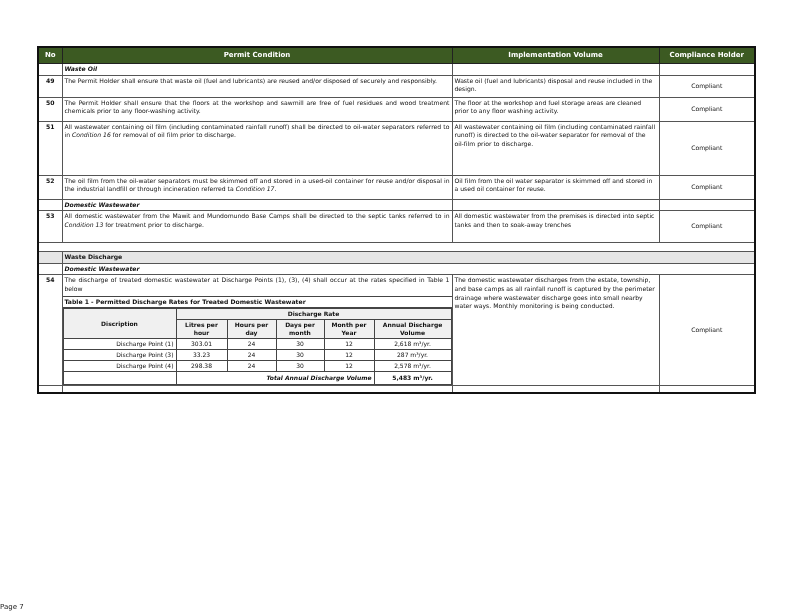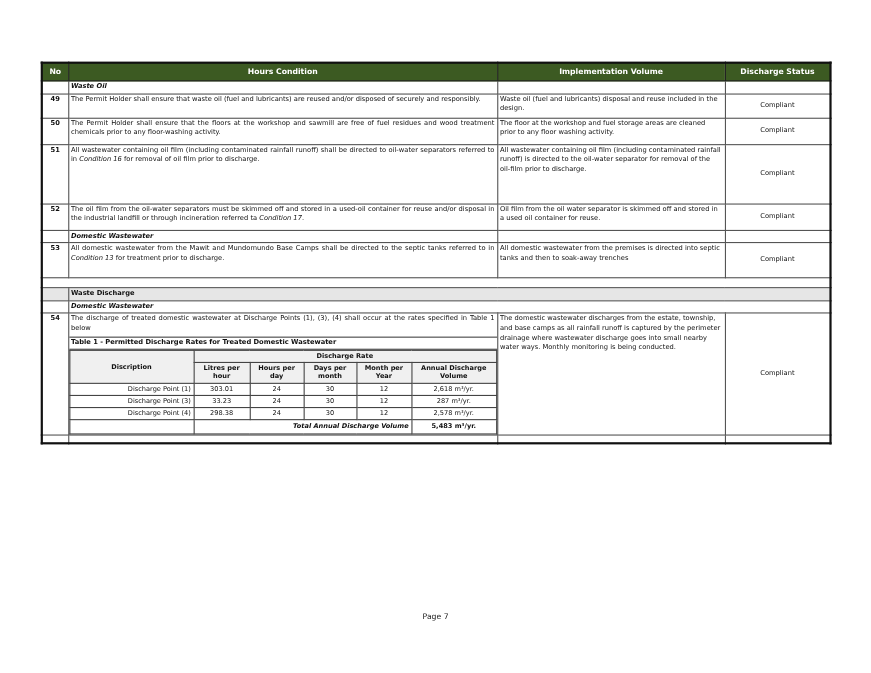--- a/index.html
+++ b/index.html
@@ -1,57 +1,57 @@
 <!DOCTYPE html>
 <html><head>
 <meta charset="utf-8">
 <style>
   html, body { margin:0; padding:0; background:#ffffff; }
   body { width:792px; height:612px; position:relative; overflow:hidden;
          font-family:"DejaVu Sans", sans-serif; color:#111; }
-  .page { position:absolute; left:37px; top:56px; width:717px; }
+  .page { position:absolute; left:37px; top:46px; width:717px; }
   table.main { border-collapse:collapse; width:717px; table-layout:fixed;
                border:2px solid #111; font-size:6.1px; line-height:8.6px; }
   table.main td, table.main th { border:1px solid #555; padding:1px 2px; vertical-align:top; }
   table.main th { background:#3c5a22; color:#fff; font-weight:bold; font-size:7px;
                   height:13px; vertical-align:middle; border:1px solid #222; }
   .num { font-weight:bold; text-align:center; }
   .sect { font-weight:bold; font-style:italic; }
   .gray { background:#e6e6e6; }
   .cmp { text-align:center; vertical-align:middle !important; }
   .thick-top td { border-top:2px solid #333; }
   .spacer td { height:3px; padding:0; }
   .it { font-style:italic; }
   table.sub { border-collapse:collapse; width:100%; table-layout:fixed; font-size:6px; line-height:8px; }
   table.sub td { border:1px solid #444; padding:1px 2px; vertical-align:middle; }
   .sub .hd { font-weight:bold; text-align:center; background:#f0f0f0; }
   .sub .desc { text-align:right; }
   .sub .c { text-align:center; }
   .sub .tot { font-weight:bold; font-style:italic; text-align:right; }
   .sub .totv { font-weight:bold; text-align:center; }
   .sub-title { font-weight:bold; border-top:1px solid #444; border-bottom:1px solid #444; padding:1px 2px; margin:0 -2px; }
-  .footer { position:absolute; top:557px; left:0; width:792px; text-align:center; font-size:7px; color:#222; }
+  .footer { position:absolute; top:603px; left:0; width:792px; font-size:7px; color:#222; }
 </style>
 </head>
 <body>
 
 <div class="page">
 <table class="main">
   <colgroup>
     <col style="width:24px">
         <col style="width:390px">
         <col style="width:207px">
         <col style="width:96px">
   </colgroup>
   <tbody>
         <tr>
     <th>No</th>
-    <th>Hours Condition</th>
+    <th>Permit Condition</th>
     <th>Implementation Volume</th>
-    <th>Discharge Status</th>
+    <th>Compliance Holder</th>
   </tr>
 
   <tr>
     <td></td>
     <td class="sect">Waste Oil</td>
     <td></td>
           <td></td>
   </tr>
 
   <tr style="height:22px">

